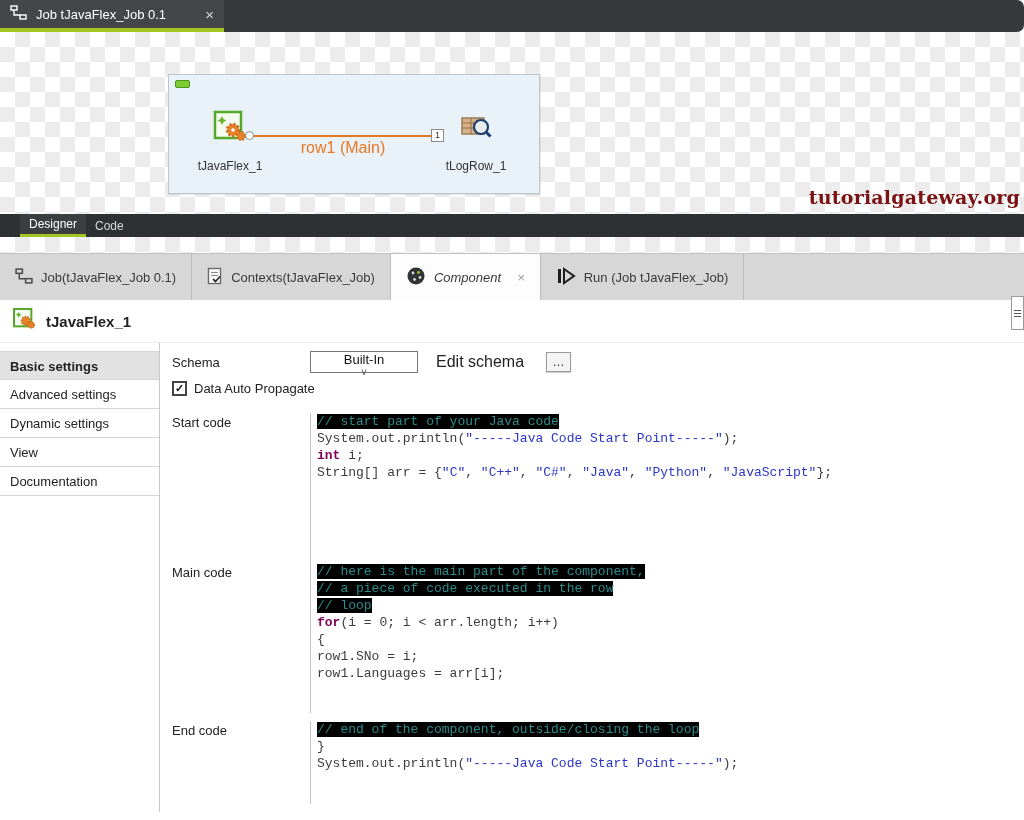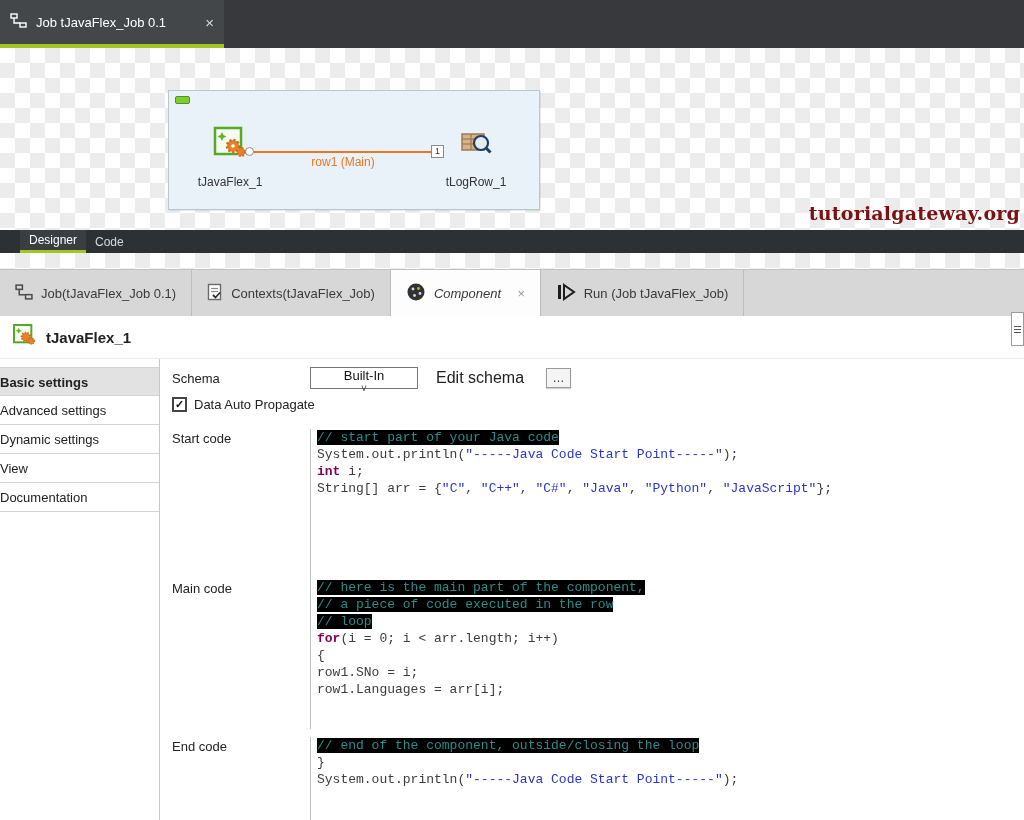--- a/index.html
+++ b/index.html
@@ -8,36 +8,36 @@
   .checker {
     background-color:#ffffff;
     background-image:
       linear-gradient(45deg,#ececec 25%,transparent 25%,transparent 75%,#ececec 75%),
       linear-gradient(45deg,#ececec 25%,transparent 25%,transparent 75%,#ececec 75%);
     background-size:30px 30px;
     background-position:0 0,15px 15px;
   }
 
   
-  .titlebar { height:48px; background:#37393c; display:flex; align-items:stretch; }
+  .titlebar { height:32px; background:#37393c; display:flex; align-items:stretch;border-radius:7px; }
   .title-tab { width:224px; background:#43474a; border-bottom:4px solid #a2c522; display:flex; align-items:center; gap:9px; padding:0 10px; color:#fff; font-size:13px; cursor:default; }
   .title-tab .close { margin-left:auto; color:#d8d8d8; font-size:15px; }
 
   
   .canvas { position:relative; height:182px; }
   .job-box { position:absolute; left:168px; top:42px; width:372px; height:120px; background:#e9f2f8; border:1px solid #b9c7cf; box-shadow:1px 1px 0 rgba(0,0,0,.08); }
   .collapse-chip { position:absolute; left:6px; top:5px; width:15px; height:8px; background:#7ccd2e; border:1px solid #4f9222; border-radius:2px; }
   .comp { position:absolute; width:86px; display:flex; flex-direction:column; align-items:center; }
   .comp-label { font-size:12px; color:#333; margin-top:10px; white-space:nowrap; }
   .comp1 { left:18px; top:34px; }
   .comp2 { left:264px; top:34px; }
   .conn-line { position:absolute; left:82px; top:60px; width:184px; height:2px; background:#e87722; }
   .conn-src { position:absolute; left:76px; top:56px; width:9px; height:9px; border:1px solid #8a8a8a; border-radius:50%; background:#fff; }
   .conn-badge { position:absolute; left:262px; top:54px; width:13px; height:13px; background:#fff; border:1px solid #8a8a8a; font-size:9px; line-height:11px; text-align:center; color:#333; }
-  .conn-label { position:absolute; left:82px; top:64px; width:184px; text-align:center; font-size:12px; color:#e87722; }
+  .conn-label { position:absolute; left:82px; top:64px; width:184px; text-align:center; font-size:16px; color:#e87722; }
   .watermark { position:absolute; right:4px; bottom:6px; font-family:"DejaVu Serif",serif; font-weight:700; font-size:19px; color:#7a1113; letter-spacing:.2px; }
 
   
   .modebar { height:23px; background:#2e3134; display:flex; align-items:stretch; padding-left:20px; }
   .mode-tab { display:flex; align-items:center; padding:0 9px; font-size:12px; color:#d8d8d8; }
   .mode-tab.active { color:#fff; background:#3a3e41; border-bottom:3px solid #a2c522; }
 
   .checker-strip { height:16px; }
 
   
@@ -49,21 +49,21 @@
 
   
   .comp-header { height:43px; background:#fff; display:flex; align-items:center; gap:10px; padding-left:12px; position:relative; border-bottom:1px solid #ececec; }
   .comp-title { font-size:15px; font-weight:bold; color:#222; }
   .corner-box { position:absolute; right:0; top:-4px; width:13px; height:34px; background:#fff; border:1px solid #9a9a9a; display:flex; flex-direction:column; gap:2px; align-items:center; justify-content:center; }
   .corner-box i { display:block; width:7px; height:1px; background:#555; }
 
   
   .settings { display:flex; height:469px; background:#fff; }
   .sidebar { width:160px; border-right:1px solid #c9c9c9; padding-top:8px; }
-  .side-item { height:29px; line-height:29px; padding-left:0; font-size:13px; color:#222; border-bottom:1px solid #d4d4d4; }
+  .side-item { height:29px; line-height:29px; padding-left:10px; font-size:13px; color:#222; border-bottom:1px solid #d4d4d4; }
   .side-item:first-child { border-top:1px solid #d4d4d4; }
   .side-item.selected { background:#e2e2e2; font-weight:bold; }
 
   .main-panel { flex:1; padding:6px 0 0 12px; overflow:hidden; }
   .field-row { display:flex; align-items:center; height:26px; }
   .label-col { width:138px; font-size:13px; color:#222; flex:none; }
   .select-box { width:108px; height:22px; border:1px solid #767676; background:#fff; display:flex; align-items:center; justify-content:space-between; padding:0 6px; font-size:13px; color:#111;flex-direction:column; }
   .select-box .chev { font-size:10px; color:#444; }
   .edit-schema { margin-left:18px; font-size:16px; color:#222; }
   .ellipsis-btn { margin-left:22px; width:25px; height:20px; border:1px solid #9a9a9a; background:#f4f4f4; box-shadow:0 1px 1px rgba(0,0,0,.18); font-size:12px; color:#333; display:flex; align-items:center; justify-content:center; }

